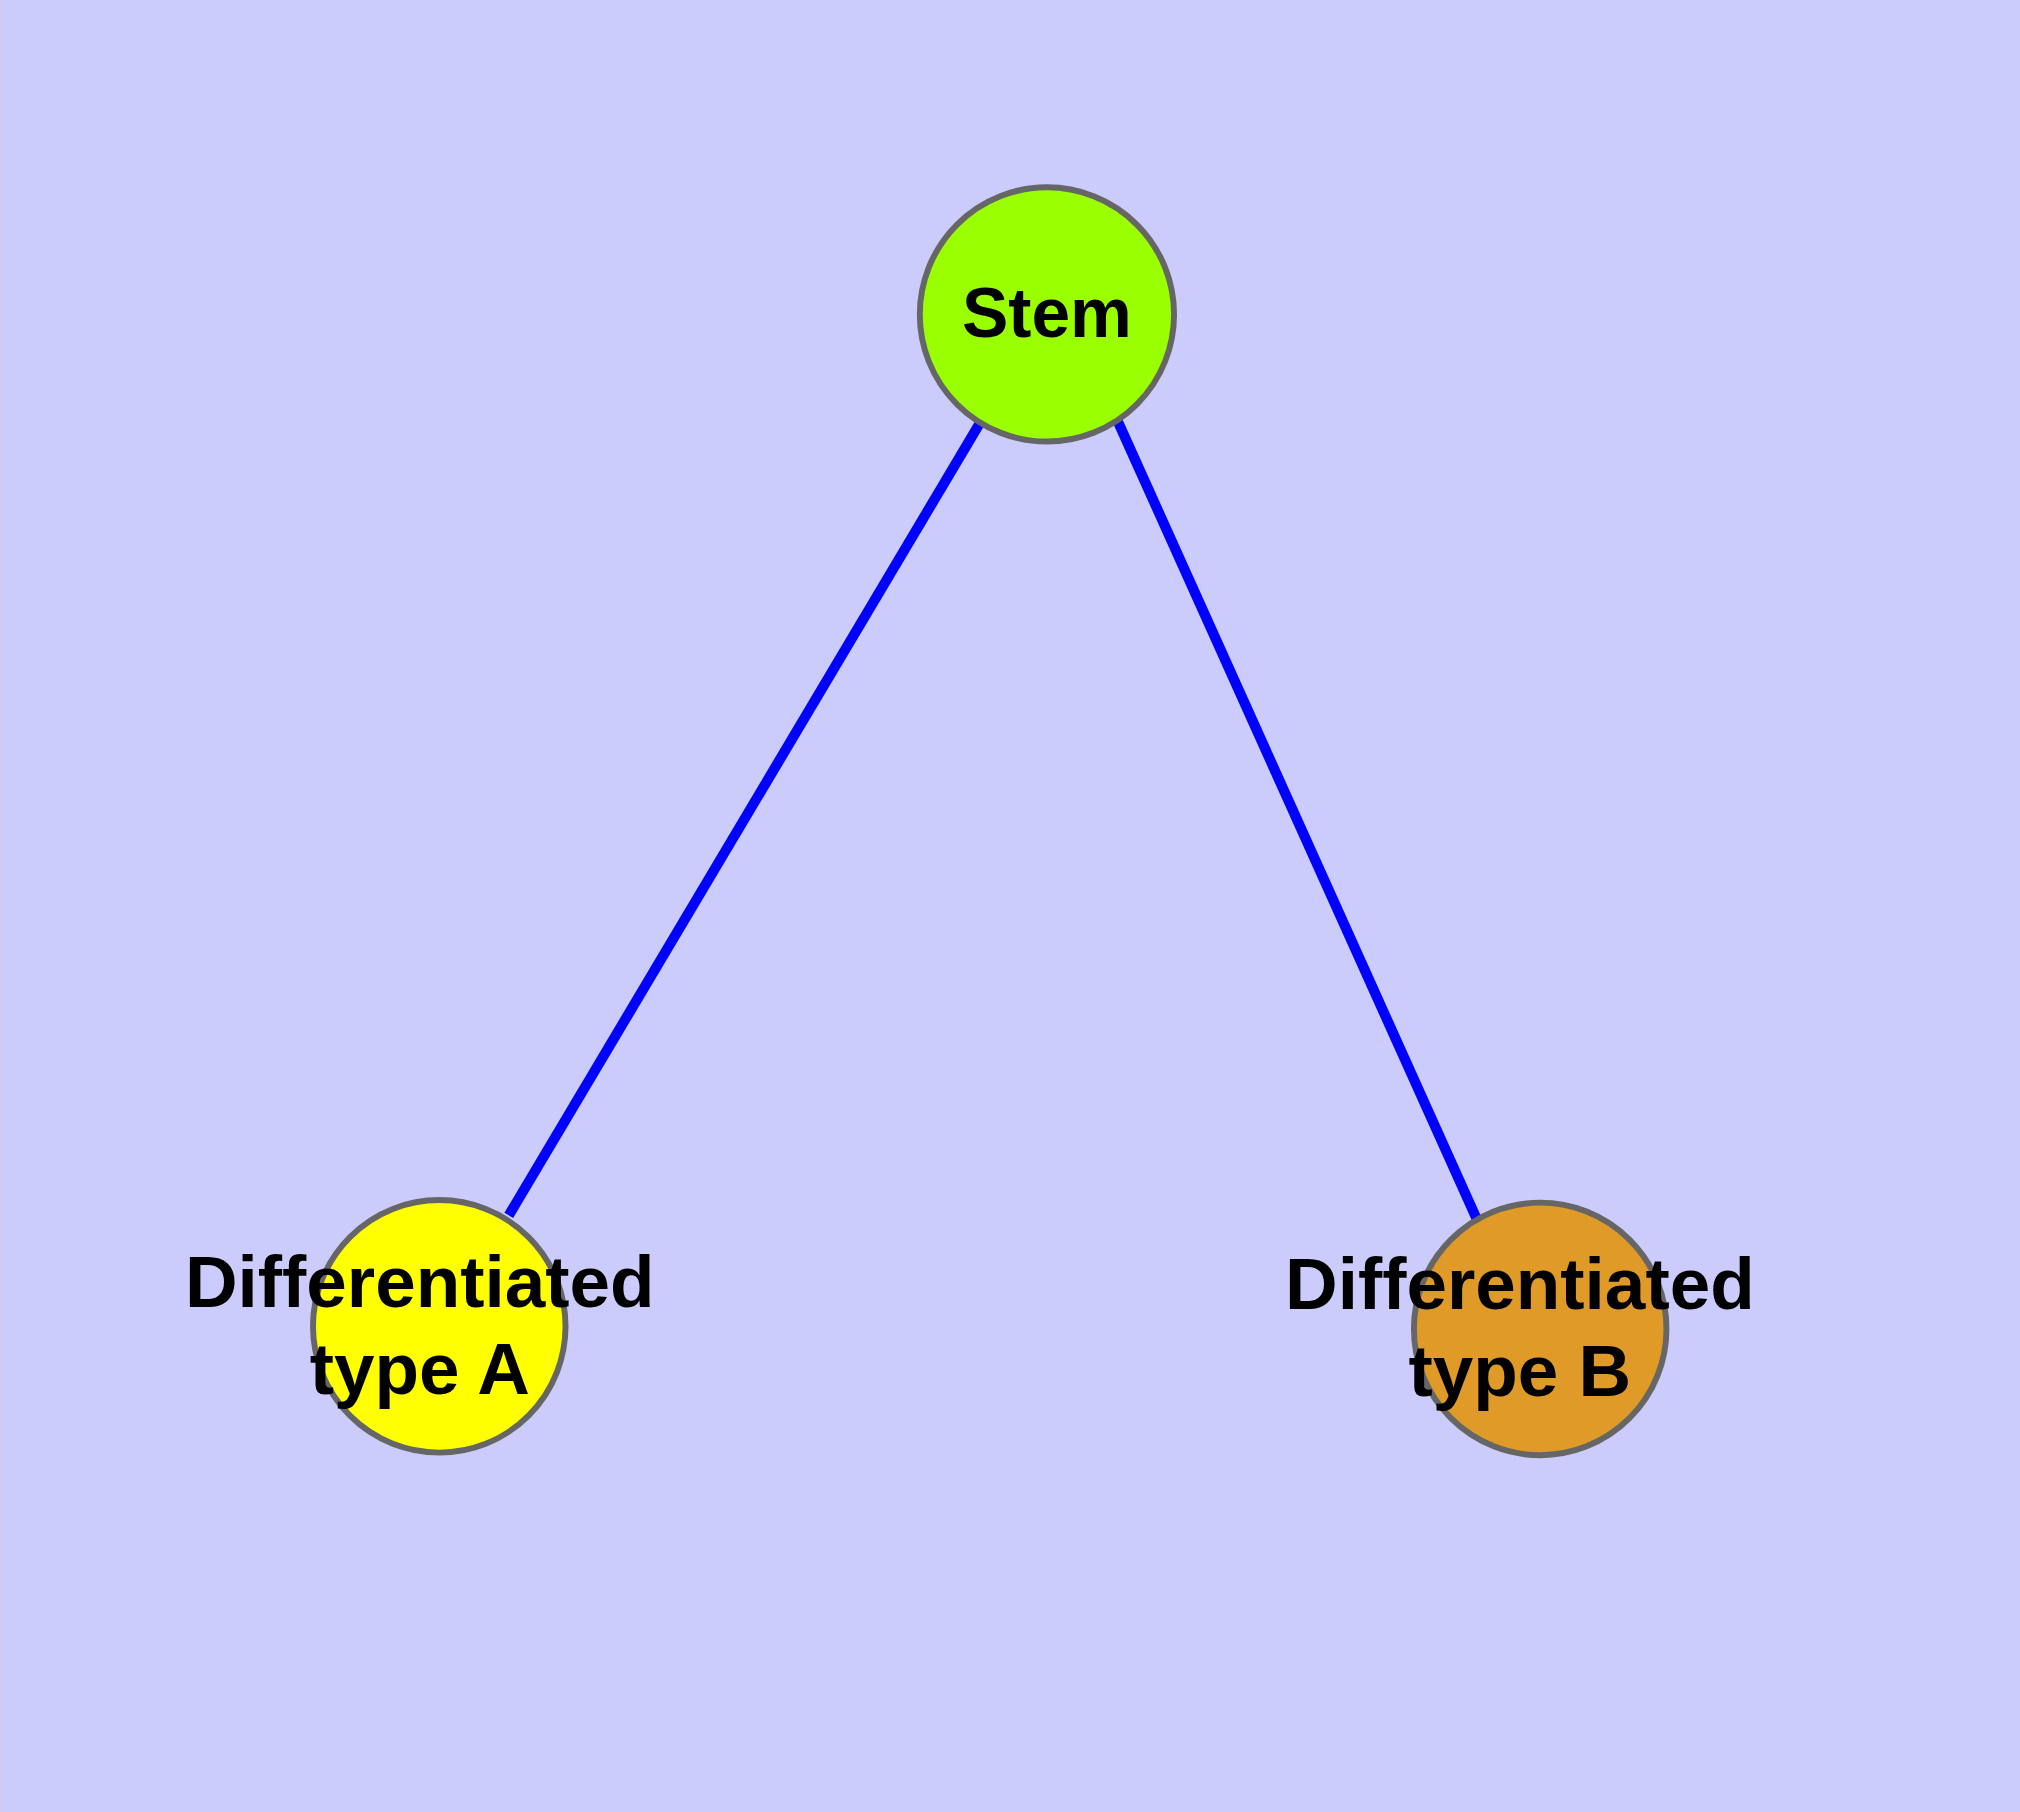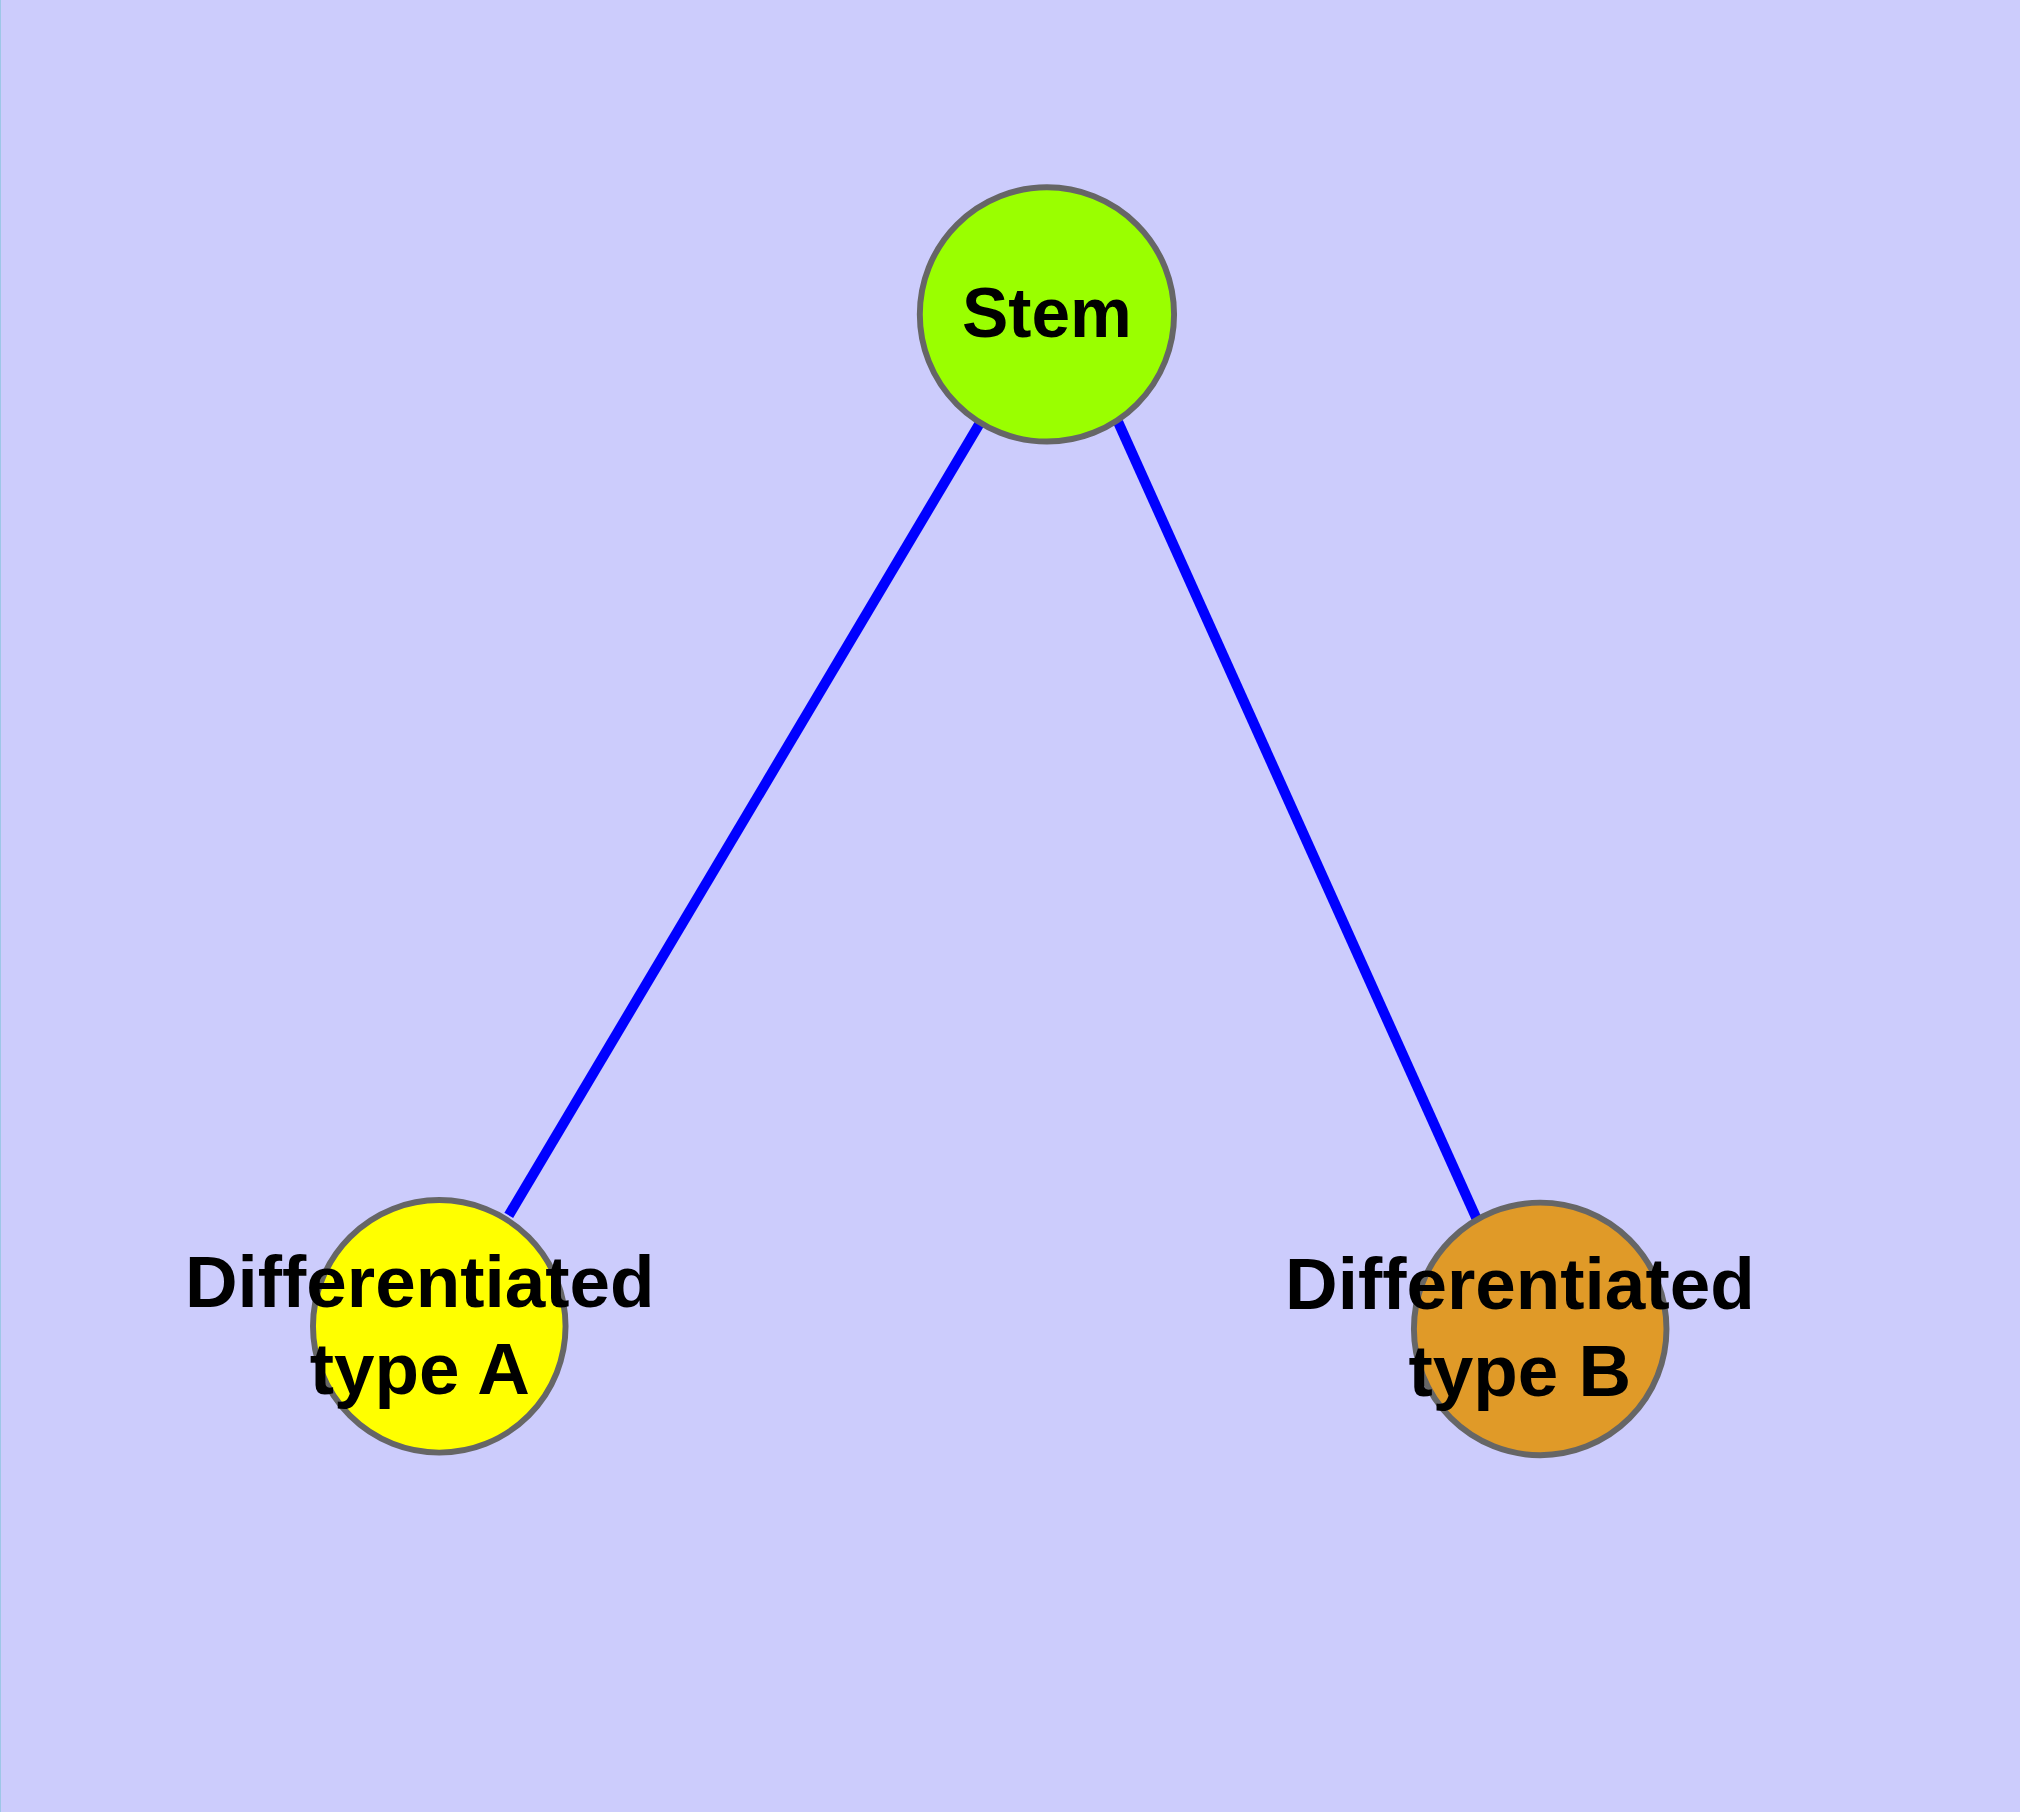--- a/index.html
+++ b/index.html
@@ -5,21 +5,21 @@
 <style>
   html, body {
     margin: 0;
     padding: 0;
     background: #ccccfc;
   }
   #stage {
     position: relative;
     width: 2021px;
     height: 1812px;
-    background: #14b8a6;
+    background: #fdba74;
     overflow: hidden;
     font-family: "Liberation Sans", sans-serif;
   }
   #graph-svg {
     position: absolute;
     top: 0;
     left: 0;
     width: 2021px;
     height: 1812px;
     display: block;

